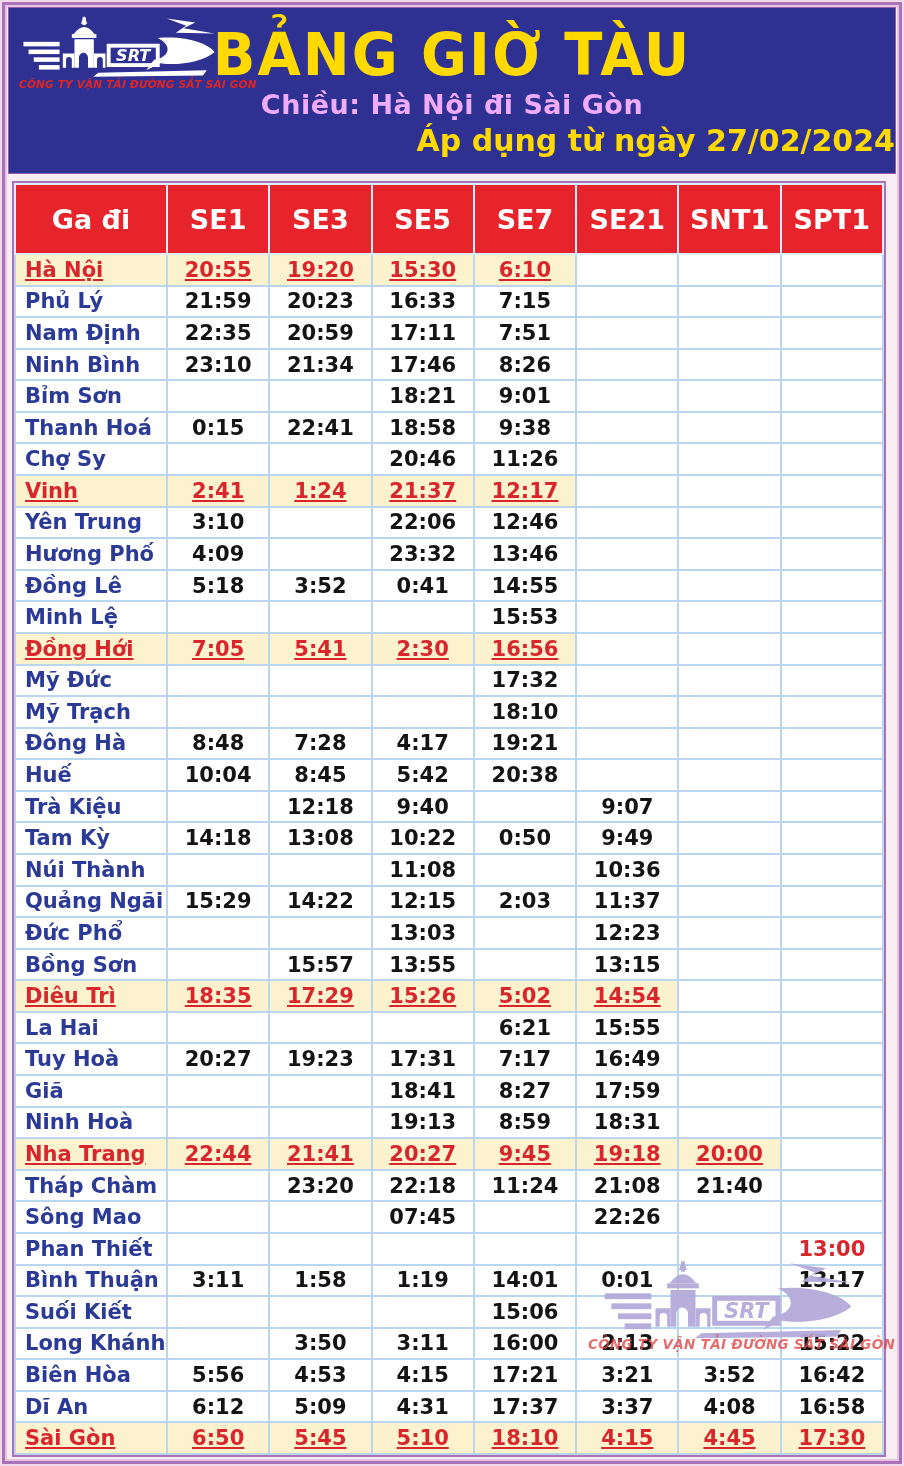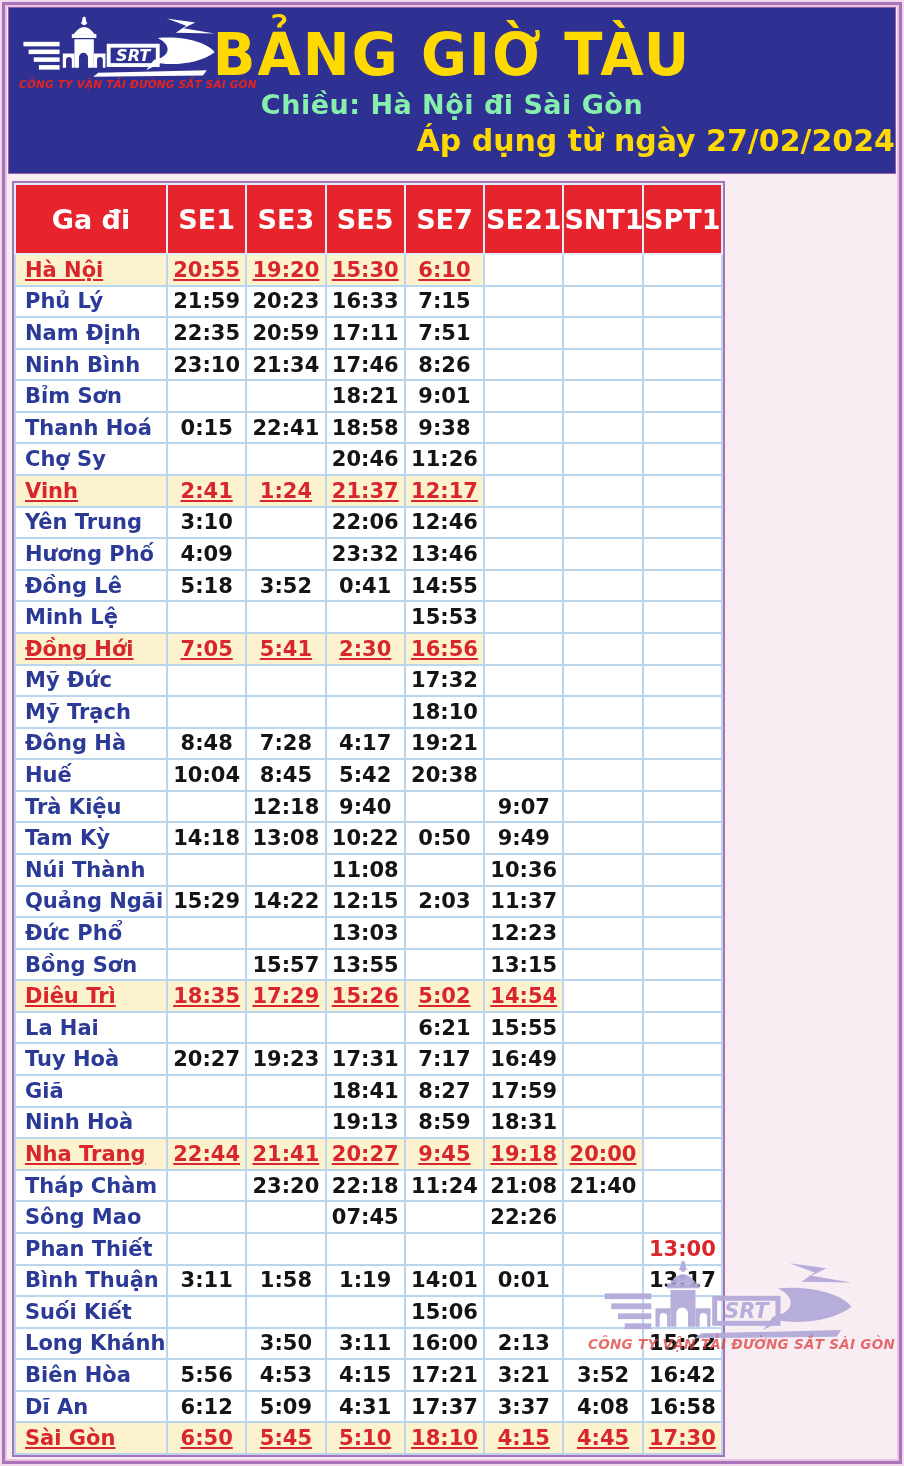--- a/index.html
+++ b/index.html
@@ -26,41 +26,41 @@
     text-align:center;
   }
   .header-title{
     margin-top:14px;
     font-size:56px;font-weight:bold;letter-spacing:2px;
     color:var(--title-yellow,#ffd900);
     transform:scaleY(1.06);
   }
   .header-sub{
     margin-top:2px;
-    font-size:27px;font-weight:bold;color:#86efac;letter-spacing:0.5px;
+    font-size:27px;font-weight:bold;color:#f0abfc;letter-spacing:0.5px;
   }
   .header-date{
     margin-top:3px;
     font-size:30px;font-weight:bold;color:var(--title-yellow,#ffd900);text-align:right;
   }
   
   .logo{
     position:absolute;left:10px;top:8px;width:205px;
     color:#ffffff;text-align:left;
   }
   .logo-mark{width:200px;height:62px;display:block;}
   .logo-text{
     margin-top:0px;
     color:var(--logo-red,#e42320);
     font-size:10.5px;font-weight:bold;font-style:italic;
     white-space:nowrap;letter-spacing:0.2px;
   }
   
   .table-wrap{
-    position:absolute;left:12px;top:181px;width:713px;height:1276px;
+    position:absolute;left:12px;top:181px;width:874px;height:1276px;
     border:2px solid var(--frame-purple,#a873b8);
     background:#ffffff;box-sizing:border-box;
   }
   table{
     width:100%;height:100%;
     border-collapse:collapse;table-layout:fixed;
   }
   th{
     background:var(--header-red,#e7242b);
     color:#ffffff;font-size:27px;font-weight:bold;

